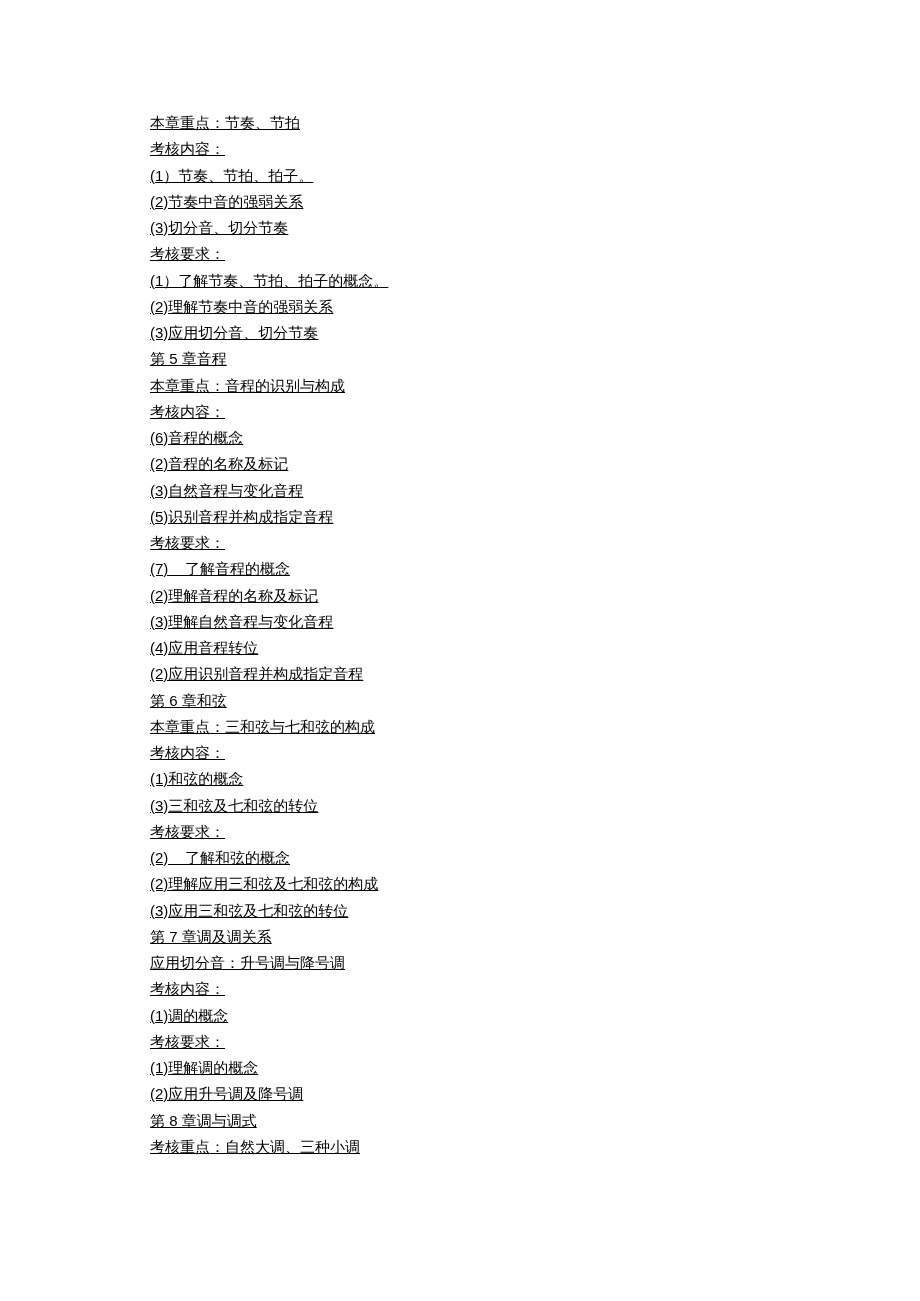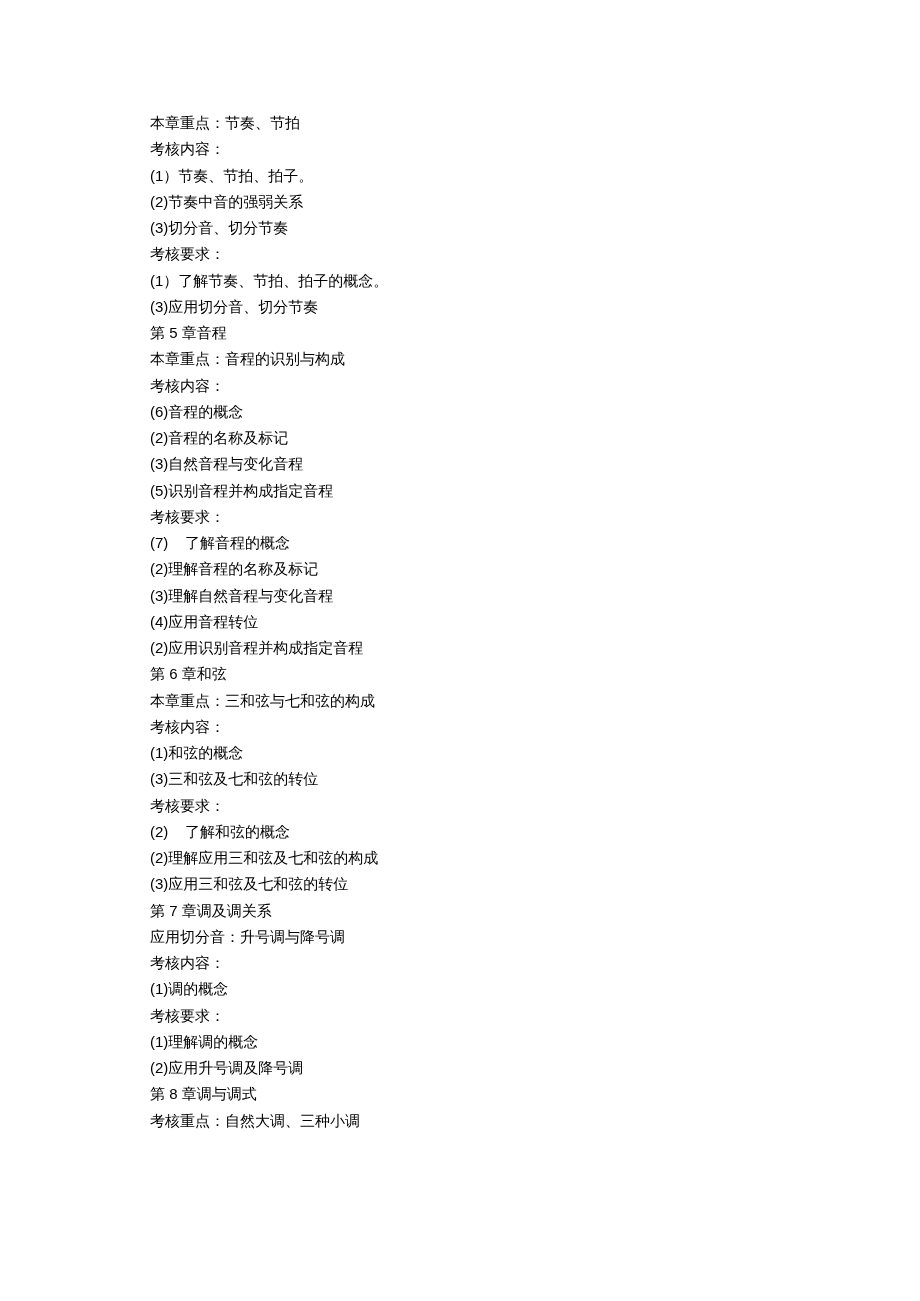--- a/index.html
+++ b/index.html
@@ -9,36 +9,38 @@
     font-family: "Microsoft YaHei", "SimSun", sans-serif;
     font-size: 15px;
     color: #000000;
     line-height: 1.75;
   }
   .page {
     width: 920px;
     min-height: 1301px;
     padding: 110px 150px 60px 150px;
     box-sizing: border-box;
+    text-decoration: underline;
   }
   .line {
     white-space: pre-wrap;
   }
 </style>
 </head>
 <body>
 
 <div class="page">
   <div class="line">本章重点：节奏、节拍</div>
   <div class="line">考核内容：</div>
   <div class="line">(1）节奏、节拍、拍子。</div>
   <div class="line">(2)节奏中音的强弱关系</div>
   <div class="line">(3)切分音、切分节奏</div>
   <div class="line">考核要求：</div>
   <div class="line">(1）了解节奏、节拍、拍子的概念。</div>
+  <div class="line">(2)理解节奏中音的强弱关系</div>
   <div class="line">(3)应用切分音、切分节奏</div>
   <div class="line">第 5 章音程</div>
   <div class="line">本章重点：音程的识别与构成</div>
   <div class="line">考核内容：</div>
   <div class="line">(6)音程的概念</div>
   <div class="line">(2)音程的名称及标记</div>
   <div class="line">(3)自然音程与变化音程</div>
   <div class="line">(5)识别音程并构成指定音程</div>
   <div class="line">考核要求：</div>
   <div class="line">(7)    了解音程的概念</div>

